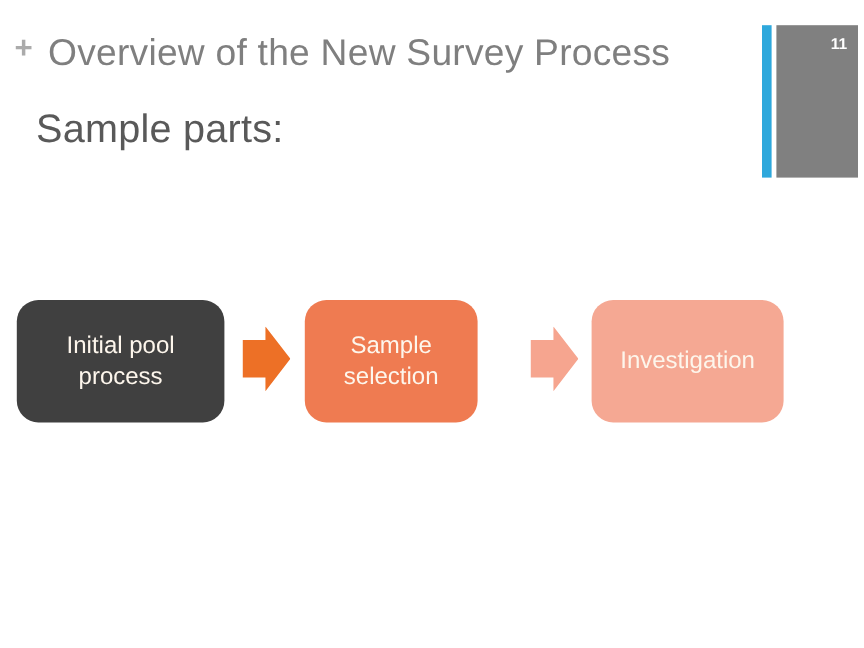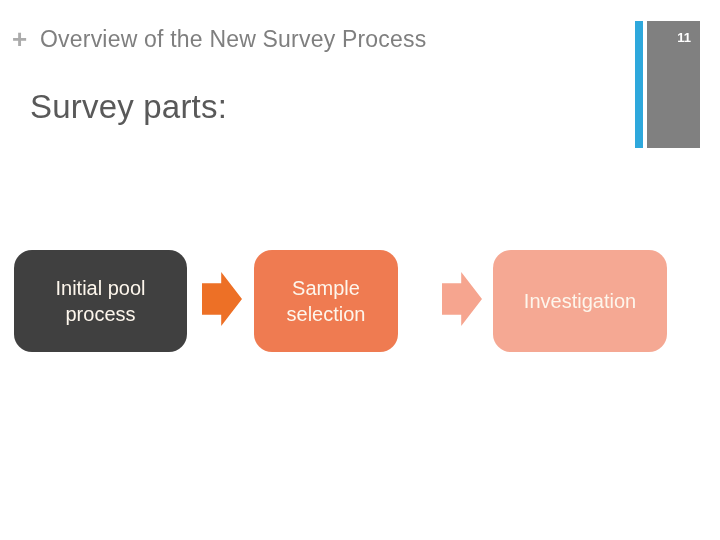--- a/index.html
+++ b/index.html
@@ -25,40 +25,40 @@
     top: 26px;
     font-size: 26px;
     font-weight: bold;
     color: #ababab;
     line-height: 1;
   }
   .page-title {
     position: absolute;
     left: 40px;
     top: 26px;
-    font-size: 23px;
+    font-size: 31px;
     color: #7f7f7f;
     letter-spacing: 0.2px;
     white-space: nowrap;
   }
 
   
   .page-accent-bar {
     position: absolute;
     left: 635px;
     top: 21px;
     width: 8px;
     height: 127px;
     background: #2ea8dc;
   }
   .page-number-box {
     position: absolute;
     left: 647px;
     top: 21px;
-    width: 53px;
+    width: 68px;
     height: 127px;
     background: #808080;
     box-sizing: border-box;
     padding: 7px 9px 0 0;
     text-align: right;
   }
   .page-number {
     color: #ffffff;
     font-size: 13px;
     font-weight: bold;
@@ -86,21 +86,21 @@
     justify-content: center;
     text-align: center;
     color: #fdf6ec;
     font-size: 20px;
     line-height: 1.3;
     box-sizing: border-box;
     padding: 0 26px;
   }
   .step-1 { left: 14px;  width: 173px; background: #404040; }
   .step-2 { left: 254px; width: 144px; background: #ef7b51; }
-  .step-3 { left: 493px; width: 174px; background: #f5a893; padding: 0 10px; align-items: center; }
+  .step-3 { left: 493px; width: 160px; background: #f5a893; padding: 0 10px; align-items: center; }
 
   .process-arrow {
     position: absolute;
     top: 272px;
     width: 40px;
     height: 54px;
     clip-path: polygon(0% 21%, 48% 21%, 48% 0%, 100% 50%, 48% 100%, 48% 79%, 0% 79%);
   }
   .arrow-1 { left: 202px; background: #ed7026; }
   .arrow-2 { left: 442px; background: #f6a58f; }
@@ -113,21 +113,21 @@
   <span class="title-bullet">+</span>
 
   <h1 class="page-title" style="margin:0; font-weight:normal;">Overview of the New Survey Process</h1>
 
   <div class="page-accent-bar"></div>
 
   <div class="page-number-box">
     <span class="page-number">11</span>
   </div>
 
-  <h2 class="subtitle" style="margin:0; font-weight:normal;">Survey parts:</h2>
+  <h2 class="subtitle" style="margin:0; font-weight:normal;">Sample parts:</h2>
 
   <div>
 
     <div class="process-step step-1">
       <span>Initial pool process</span>
     </div>
 
     <div class="process-arrow arrow-1"></div>
 
     <div class="process-step step-2">

